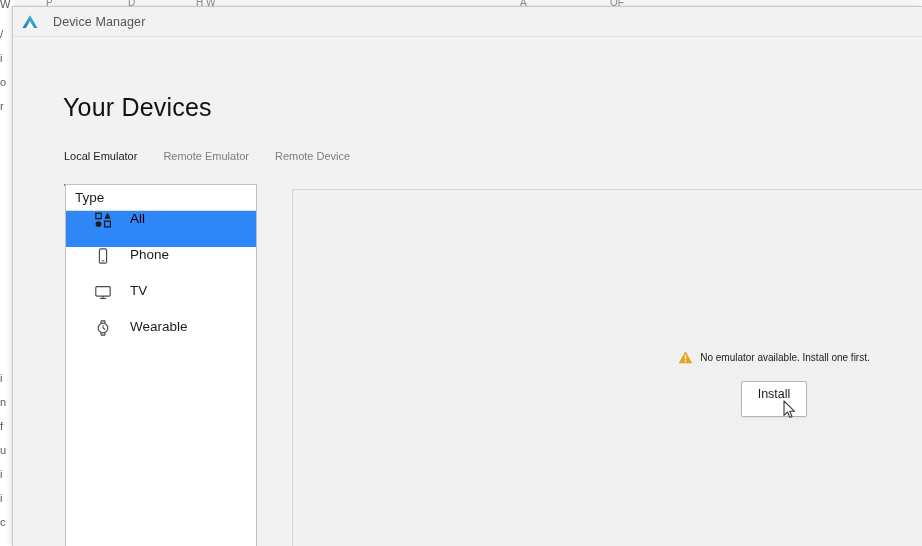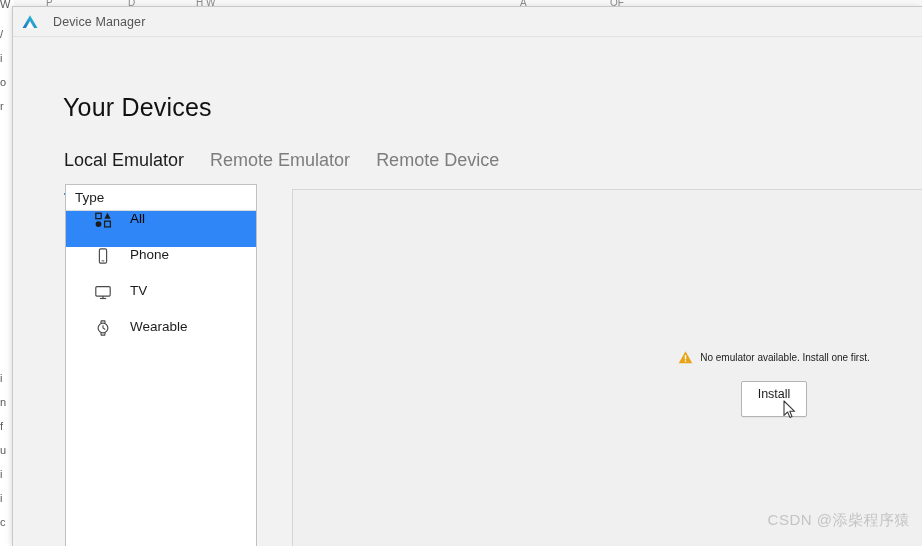--- a/index.html
+++ b/index.html
@@ -73,21 +73,21 @@
     font-size: 25px; color: #111111;
     font-weight: normal; letter-spacing: .2px;
     margin: 0;
   }
 
   .tabs {
     position: absolute; left: 51px; top: 113px;
     display: flex; align-items: flex-end; gap: 26px;
   }
   .tab {
-    font-size: 18px; color: #7d7d7d;
+    font-size: 11px; color: #7d7d7d;
     padding-bottom: 22px;
     border-bottom: 2px solid transparent;
     cursor: pointer; white-space: nowrap;
   }
   .tab.active { color: #1c1c1c; border-bottom-color: #4a90e2; }
 
   
   .list-panel {
     position: absolute; left: 52px; top: 147px;
     width: 192px; height: 391px;
@@ -275,17 +275,16 @@
             <span>No emulator available. Install one first.</span>
           </div>
           <button class="install-btn">Install</button>
         </div>
       </div>
 
       <svg class="cursor" viewBox="0 0 14 20">
         <path d="M1 1 L1 15.4 L4.6 12 L6.9 17.4 L9 16.5 L6.8 11.3 L11.6 11.3 Z" fill="#ffffff" stroke="#3a3a3a" stroke-width="1.1" stroke-linejoin="round"></path>
       </svg>
 
-      <div class="watermark">CSDN @添柴程序猿</div>
 
     </div>
   </div>
 </div>
 
 </body></html>

